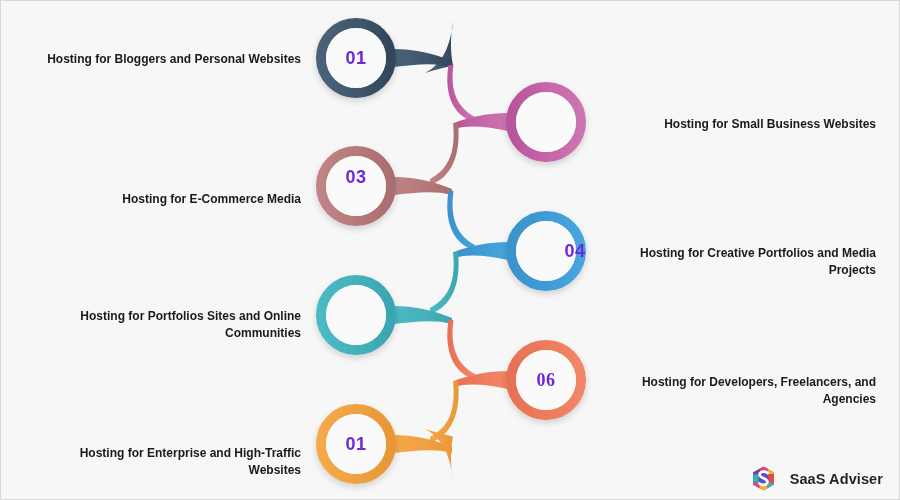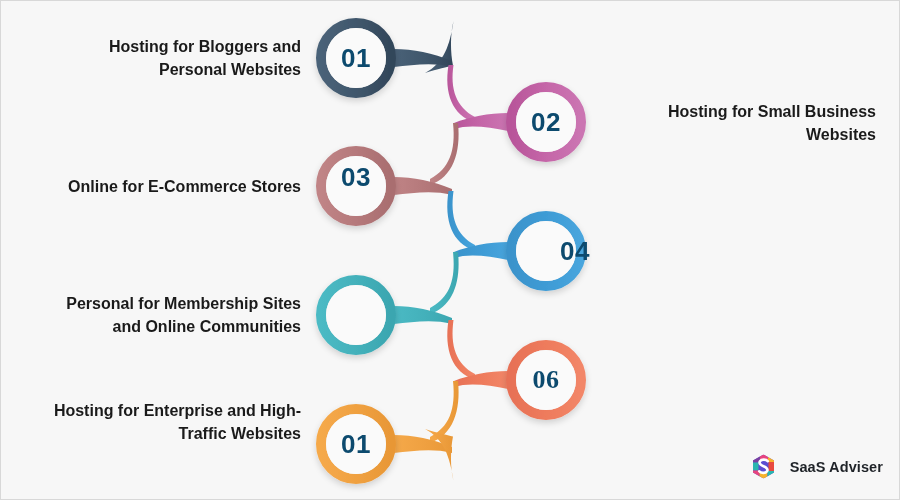--- a/index.html
+++ b/index.html
@@ -33,51 +33,52 @@
     display: block;
   }
 
   
   .node-number {
     position: absolute;
     width: 80px;
     height: 80px;
     line-height: 80px;
     text-align: center;
-    font-size: 26px;
+    font-size: 18px;
     font-weight: bold;
-    color: #0c4a6e;
+    color: #6d28d9;
     letter-spacing: 0.5px;
     user-select: none;
   }
 
   
   .caption {
     position: absolute;
-    font-size: 16px;
+    font-size: 12px;
     font-weight: bold;
     line-height: 1.45;
     color: #1a1a1a;
+    margin-top: 16px;
   }
   .caption.left {
     text-align: right;
     right: 598px;
     width: 262px;
   }
   .caption.right {
     text-align: right;
     left: 613px;
     width: 262px;
   }
 
   
   #brand {
     position: absolute;
     right: 16px;
-    bottom: 20px;
+    bottom: 8px;
     display: flex;
     align-items: center;
     gap: 15px;
   }
   #brand-mark {
     width: 23px;
     height: 25px;
     display: block;
   }
   #brand-name {
@@ -224,31 +225,32 @@
       <circle cx="545" cy="121" r="30" fill="#fafafa"></circle>
       <circle cx="355" cy="185" r="30" fill="#fafafa"></circle>
       <circle cx="545" cy="250" r="30" fill="#fafafa"></circle>
       <circle cx="355" cy="314" r="30" fill="#fafafa"></circle>
       <circle cx="545" cy="379" r="30" fill="#fafafa"></circle>
       <circle cx="355" cy="443" r="30" fill="#fafafa"></circle>
     </g>
   </svg>
 
   <div class="node-number" style="left:315px; top:17px;">01</div>
-  <div class="node-number" style="left:505px; top:81px;">02</div>
   <div class="node-number" style="left:315px; top:136px;">03</div>
   <div class="node-number" style="left:534px; top:210px;">04</div>
   <div class="node-number" style="left:505px; top:339px;font-family:Liberation Serif, serif;">06</div>
   <div class="node-number" style="left:315px; top:403px;">01</div>
 
   <div class="caption left" style="top:34px;">Hosting for Bloggers and Personal Websites</div>
   <div class="caption right" style="top:99px;">Hosting for Small Business Websites</div>
-  <div class="caption left" style="top:174px;">Online for E-Commerce Stores</div>
-  <div class="caption left" style="top:291px;">Personal for Membership Sites and Online Communities</div>
-  <div class="caption left" style="top:398px;">Hosting for Enterprise and High-Traffic Websites</div>
+  <div class="caption left" style="top:174px;">Hosting for E-Commerce Media</div>
+  <div class="caption right" style="top:228px;">Hosting for Creative Portfolios and Media Projects</div>
+  <div class="caption left" style="top:291px;">Hosting for Portfolios Sites and Online Communities</div>
+  <div class="caption right" style="top:357px;">Hosting for Developers, Freelancers, and Agencies</div>
+  <div class="caption left" style="top:428px;">Hosting for Enterprise and High-Traffic Websites</div>
 
   <div id="brand">
     <svg id="brand-mark" viewBox="0 0 46 50">
       <defs>
         <clipPath id="hexClip">
           <polygon points="23,1 44,13 44,37 23,49 2,37 2,13"></polygon>
         </clipPath>
       </defs>
       <g clip-path="url(#hexClip)">
         <rect x="0" y="0" width="46" height="50" fill="#5b4ed1"></rect>

